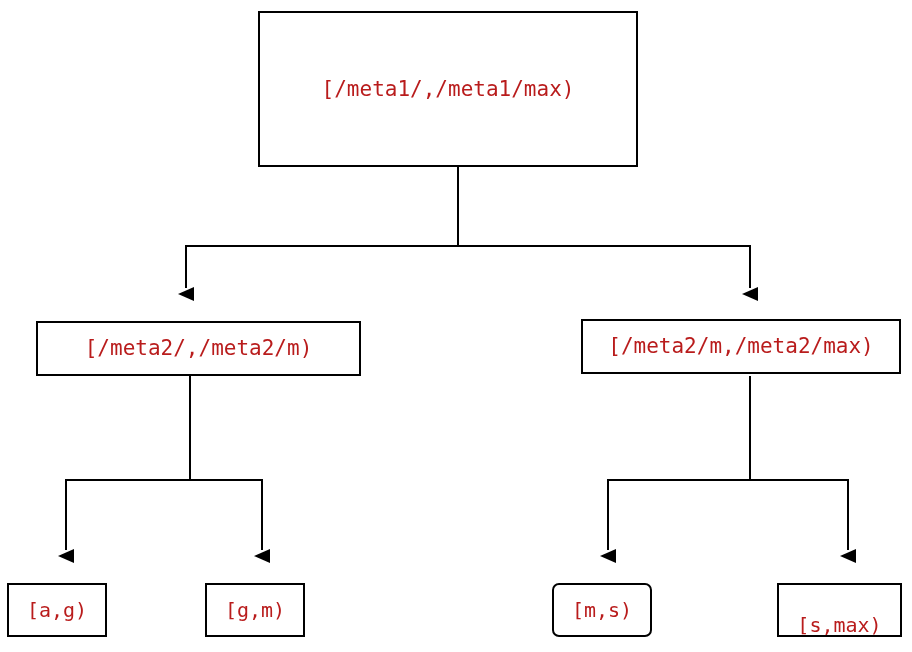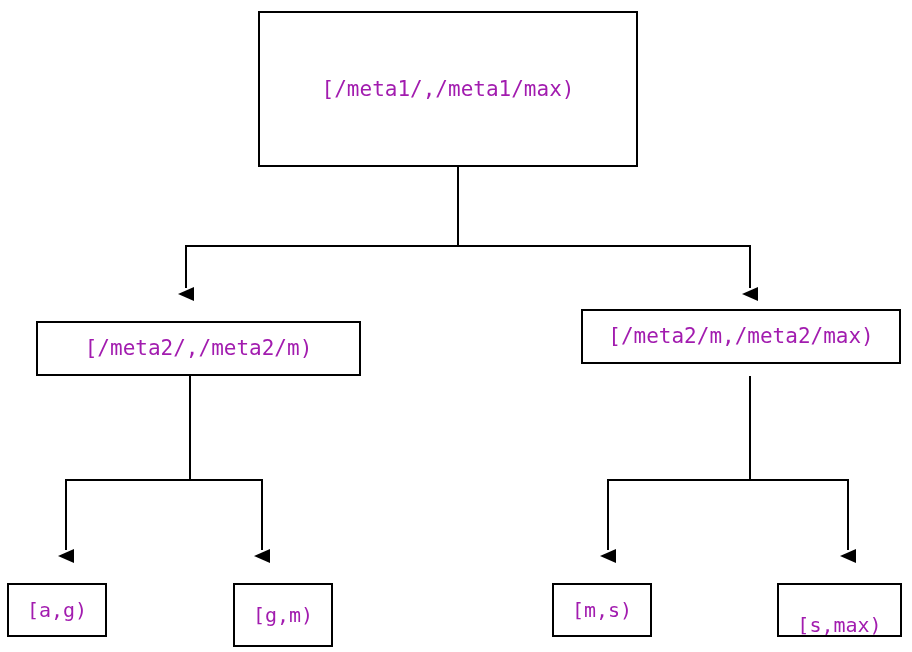--- a/index.html
+++ b/index.html
@@ -18,21 +18,21 @@
   .node-box {
     position: absolute;
     box-sizing: border-box;
     border: 2px solid #000000;
     background: #ffffff;
     display: flex;
     align-items: center;
     justify-content: center;
   }
   .node-label {
-    color: #a21caf;
+    color: #b91c1c;
     font-family: "DejaVu Sans Mono", "Liberation Mono", monospace;
     font-size: 21px;
     line-height: 1;
     white-space: pre;
     letter-spacing: 0px;
   }
   .leaf-label {
     font-size: 20px;
   }
   #edge-layer {
@@ -79,33 +79,33 @@
   </svg>
 
   <div class="node-box" style="left:258px; top:11px; width:380px; height:156px;">
     <span class="node-label">[/meta1/,/meta1/max)</span>
   </div>
 
   <div class="node-box" style="left:36px; top:321px; width:325px; height:55px;">
     <span class="node-label">[/meta2/,/meta2/m)</span>
   </div>
 
-  <div class="node-box" style="left:581px; top:309px; width:320px; height:55px;text-align:right;">
+  <div class="node-box" style="left:581px; top:319px; width:320px; height:55px;text-align:right;">
     <span class="node-label">[/meta2/m,/meta2/max)</span>
   </div>
 
   <div class="node-box" style="left:7px; top:583px; width:100px; height:54px;">
     <span class="node-label leaf-label">[a,g)</span>
   </div>
 
-  <div class="node-box" style="left:205px; top:583px; width:100px; height:64px;margin-left:28px;">
+  <div class="node-box" style="left:205px; top:583px; width:100px; height:54px;">
     <span class="node-label leaf-label">[g,m)</span>
   </div>
 
-  <div class="node-box" style="left:552px; top:583px; width:100px; height:54px;">
+  <div class="node-box" style="left:552px; top:583px; width:100px; height:54px;border-radius:7px;">
     <span class="node-label leaf-label">[m,s)</span>
   </div>
 
   <div class="node-box" style="left:777px; top:583px; width:125px; height:54px;align-items:flex-end;">
     <span class="node-label leaf-label">[s,max)</span>
   </div>
 
 </div>
 
 </body></html>

